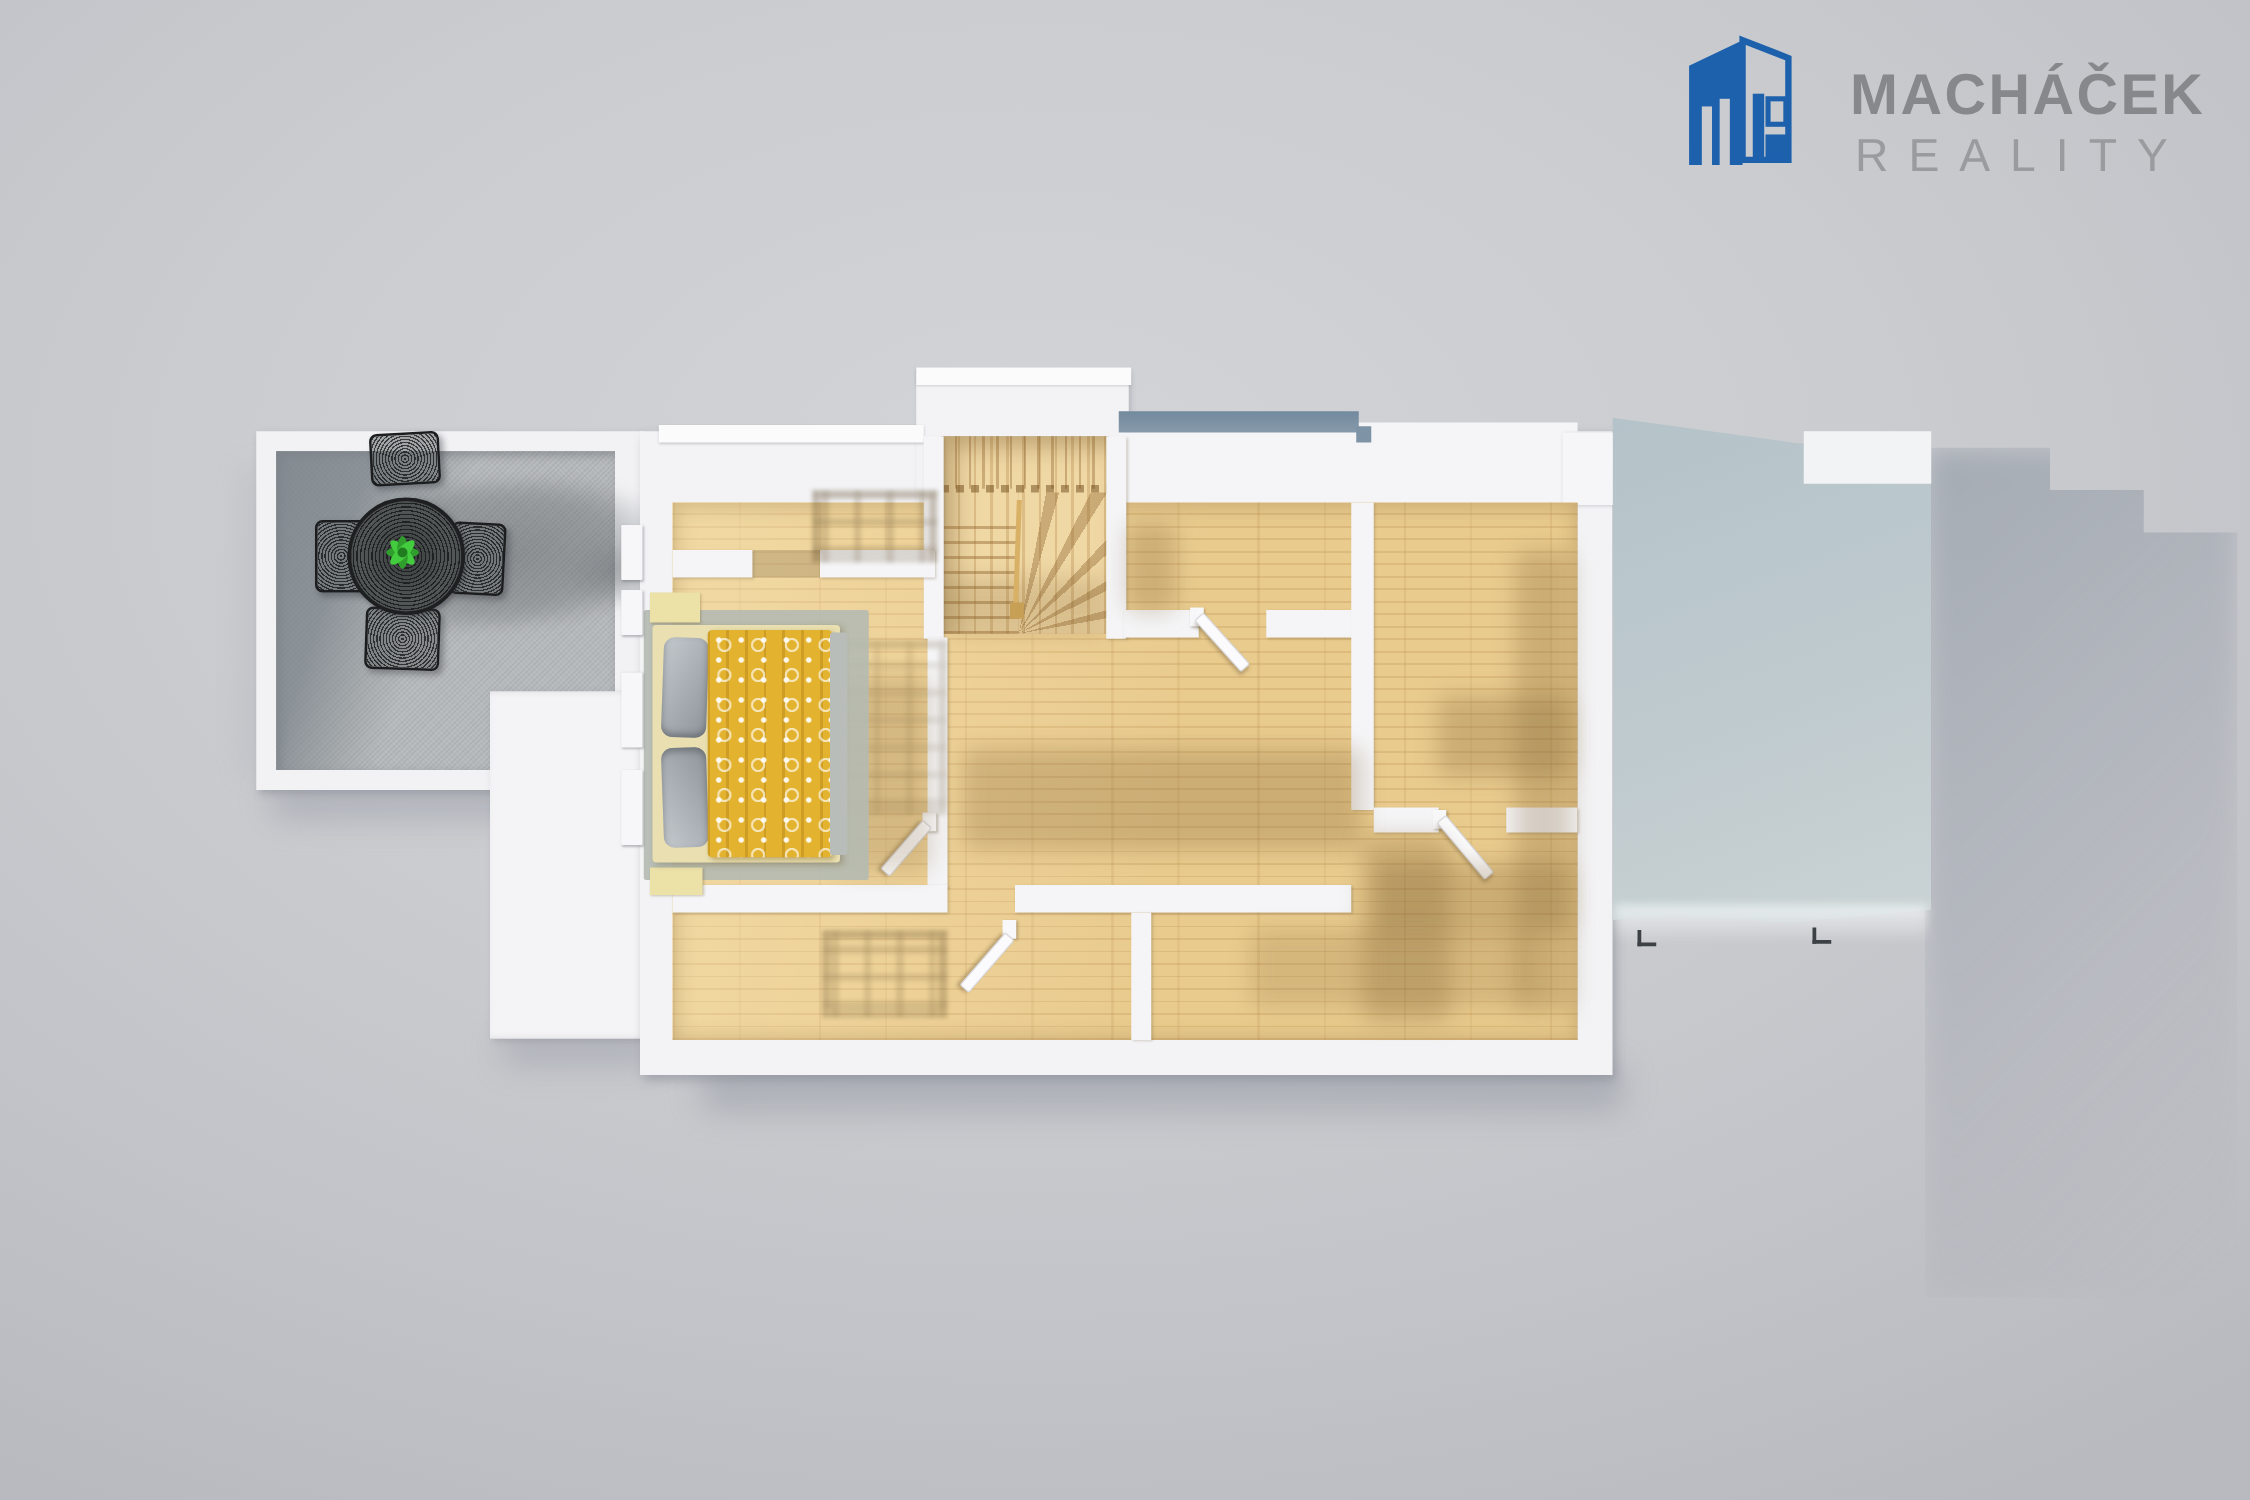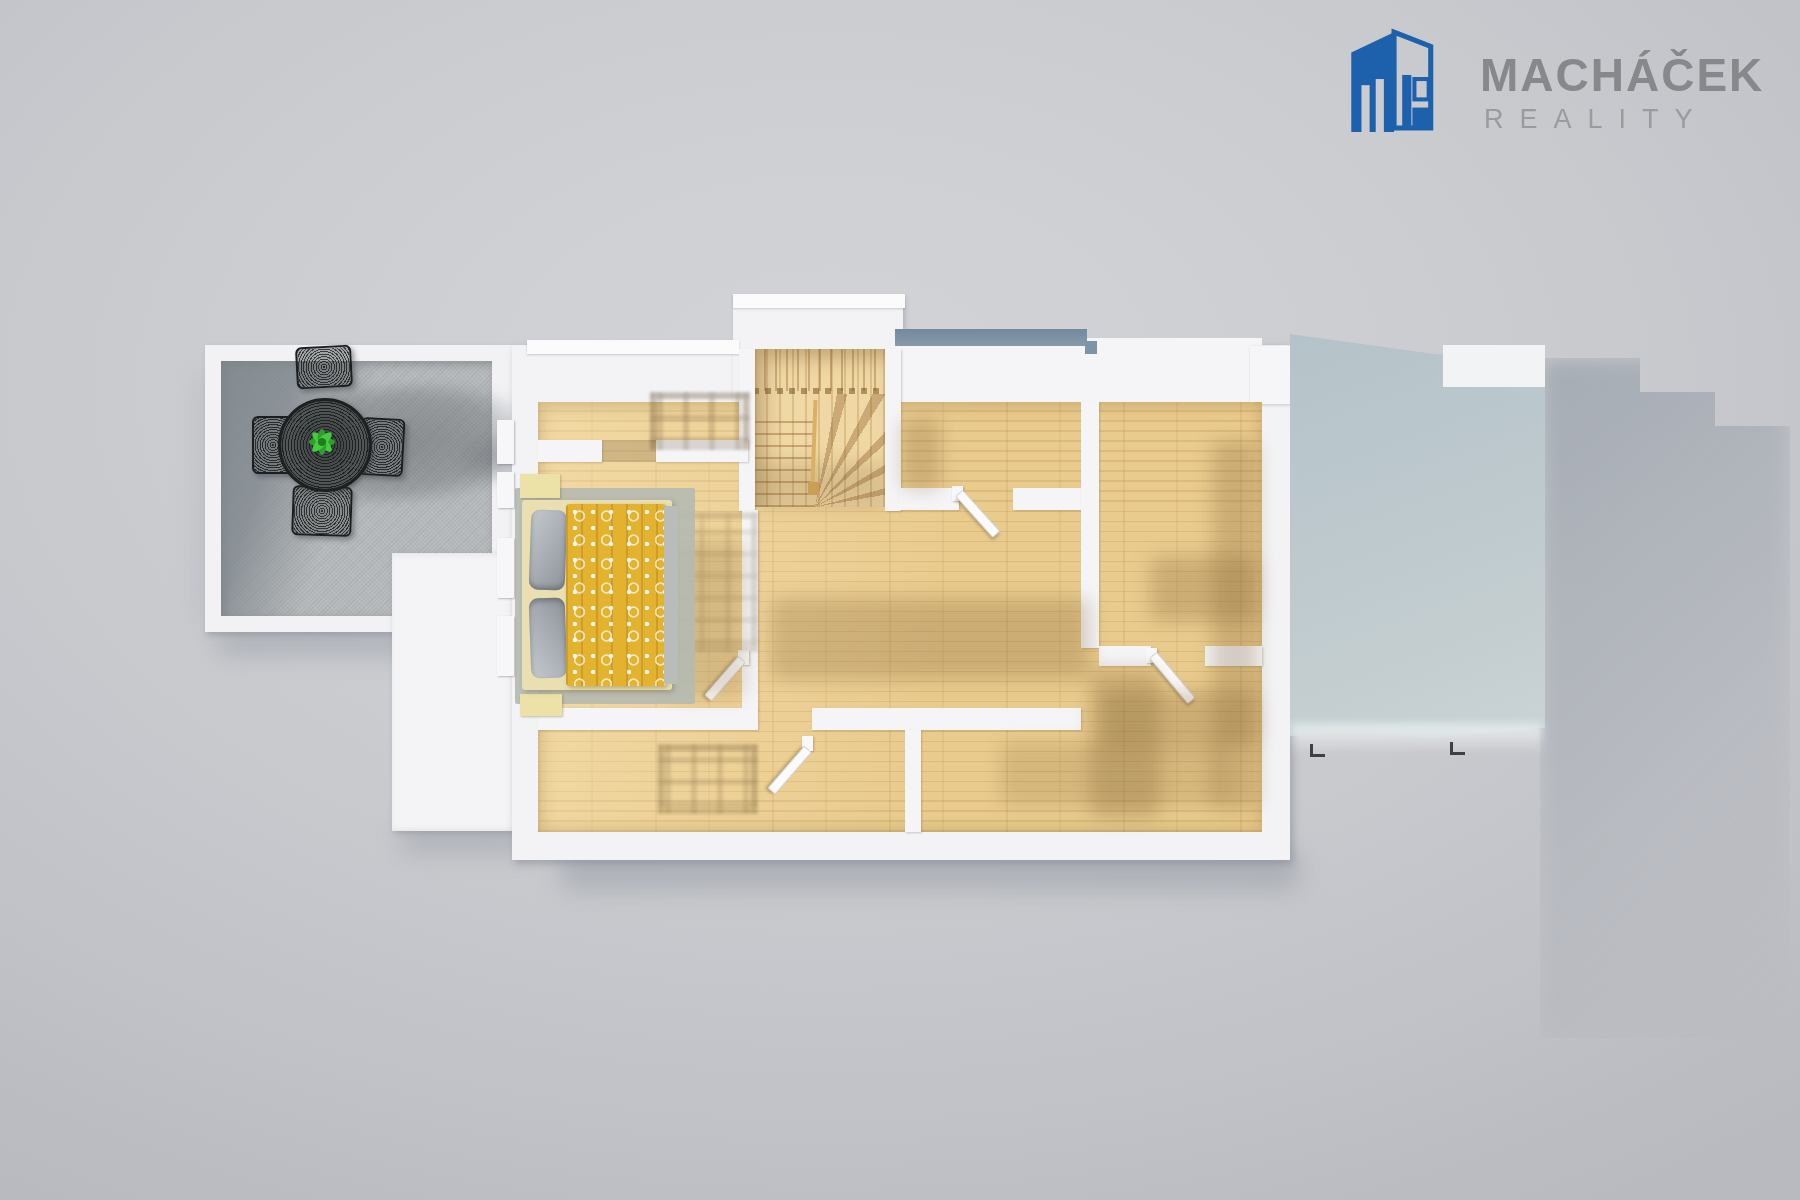--- a/index.html
+++ b/index.html
@@ -28,21 +28,21 @@
       repeating-linear-gradient(0deg, rgba(92,70,38,.34) 0 6px, transparent 6px 22px);}
   .door{position:absolute;width:54px;height:8px;background:#fbfbfd;border:1px solid #d9d9de;
     border-radius:2px;transform-origin:0 50%;box-shadow:2px 2px 3px rgba(100,80,50,.35);}
   .jamb{position:absolute;width:11px;height:15px;background:#f8f8fa;box-shadow:1px 1px 2px rgba(110,95,65,.4);}
   .tab{position:absolute;background:#f7f7f9;box-shadow:1px 1px 2px rgba(110,110,120,.45);border-radius:1px;}
   .chair{position:absolute;border:2px solid #1b1d1e;border-radius:6px;
     background:repeating-radial-gradient(circle at 50% 50%, rgba(25,27,28,.85) 0 1px, rgba(95,100,101,.55) 1px 2.5px);
     box-shadow:3px 3px 5px rgba(60,64,70,.45);}
   
   .brandname{position:absolute;left:1480px;top:48px;font-size:46px;font-weight:700;letter-spacing:2px;color:#87888b;}
-  .brandsub{position:absolute;left:1484px;top:104px;font-size:27px;font-weight:400;letter-spacing:16px;color:#9a9b9e;}
+  .brandsub{position:absolute;left:1484px;top:104px;font-size:37px;font-weight:400;letter-spacing:16px;color:#9a9b9e;}
 </style>
 </head>
 <body>
 
 <div class="stage">
 
   <div class="gshadow" style="left:560px;top:852px;width:740px;height:38px;"></div>
   <div class="gshadow" style="left:215px;top:626px;width:290px;height:30px;"></div>
   <div class="gshadow" style="left:400px;top:826px;width:130px;height:26px;"></div>
   <div class="gshadow" style="left:196px;top:372px;width:14px;height:250px;opacity:.6;"></div>

